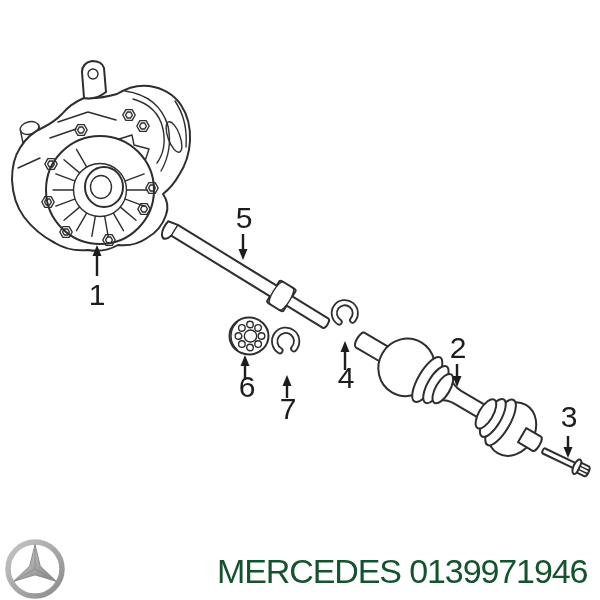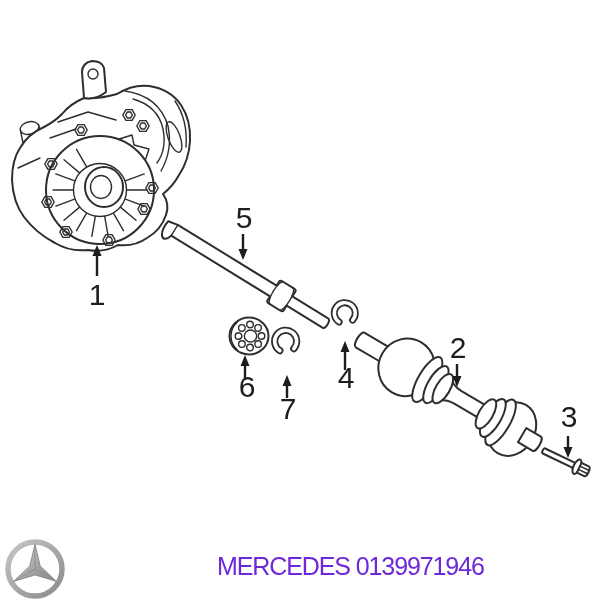--- a/index.html
+++ b/index.html
@@ -6,22 +6,22 @@
   #stage{position:relative;width:600px;height:600px;background:#fff;overflow:hidden;
          font-family:"Liberation Sans",sans-serif;}
   #diagram{position:absolute;left:0;top:0;}
   .outline{stroke:#2e2e2e;stroke-width:2;fill:none;stroke-linecap:round;stroke-linejoin:round;}
   .filled{fill:#ffffff;}
   .thin{stroke:#2e2e2e;stroke-width:1.4;fill:none;stroke-linecap:round;stroke-linejoin:round;}
   .callout-num{font-family:"Liberation Sans",sans-serif;font-size:30px;font-weight:400;
                fill:#1d1d1d;text-anchor:middle;}
   .stem{stroke:#1d1d1d;stroke-width:2.4;fill:none;}
   .head{fill:#1d1d1d;stroke:none;}
-  #brand-caption{position:absolute;left:217px;top:554px;font-size:25px;letter-spacing:-1.1px;
-                 color:#6d28d9;line-height:1;white-space:nowrap;}
+  #brand-caption{position:absolute;left:217px;top:554px;font-size:34px;letter-spacing:-1.1px;
+                 color:#14532d;line-height:1;white-space:nowrap;}
   #brand-logo{position:absolute;left:1px;top:539px;}
 </style>
 </head>
 <body>
 
 <div id="stage">
 
 <svg id="diagram" width="600" height="600" viewBox="0 0 600 600">
   <defs>
     <g id="bolt-shape">

